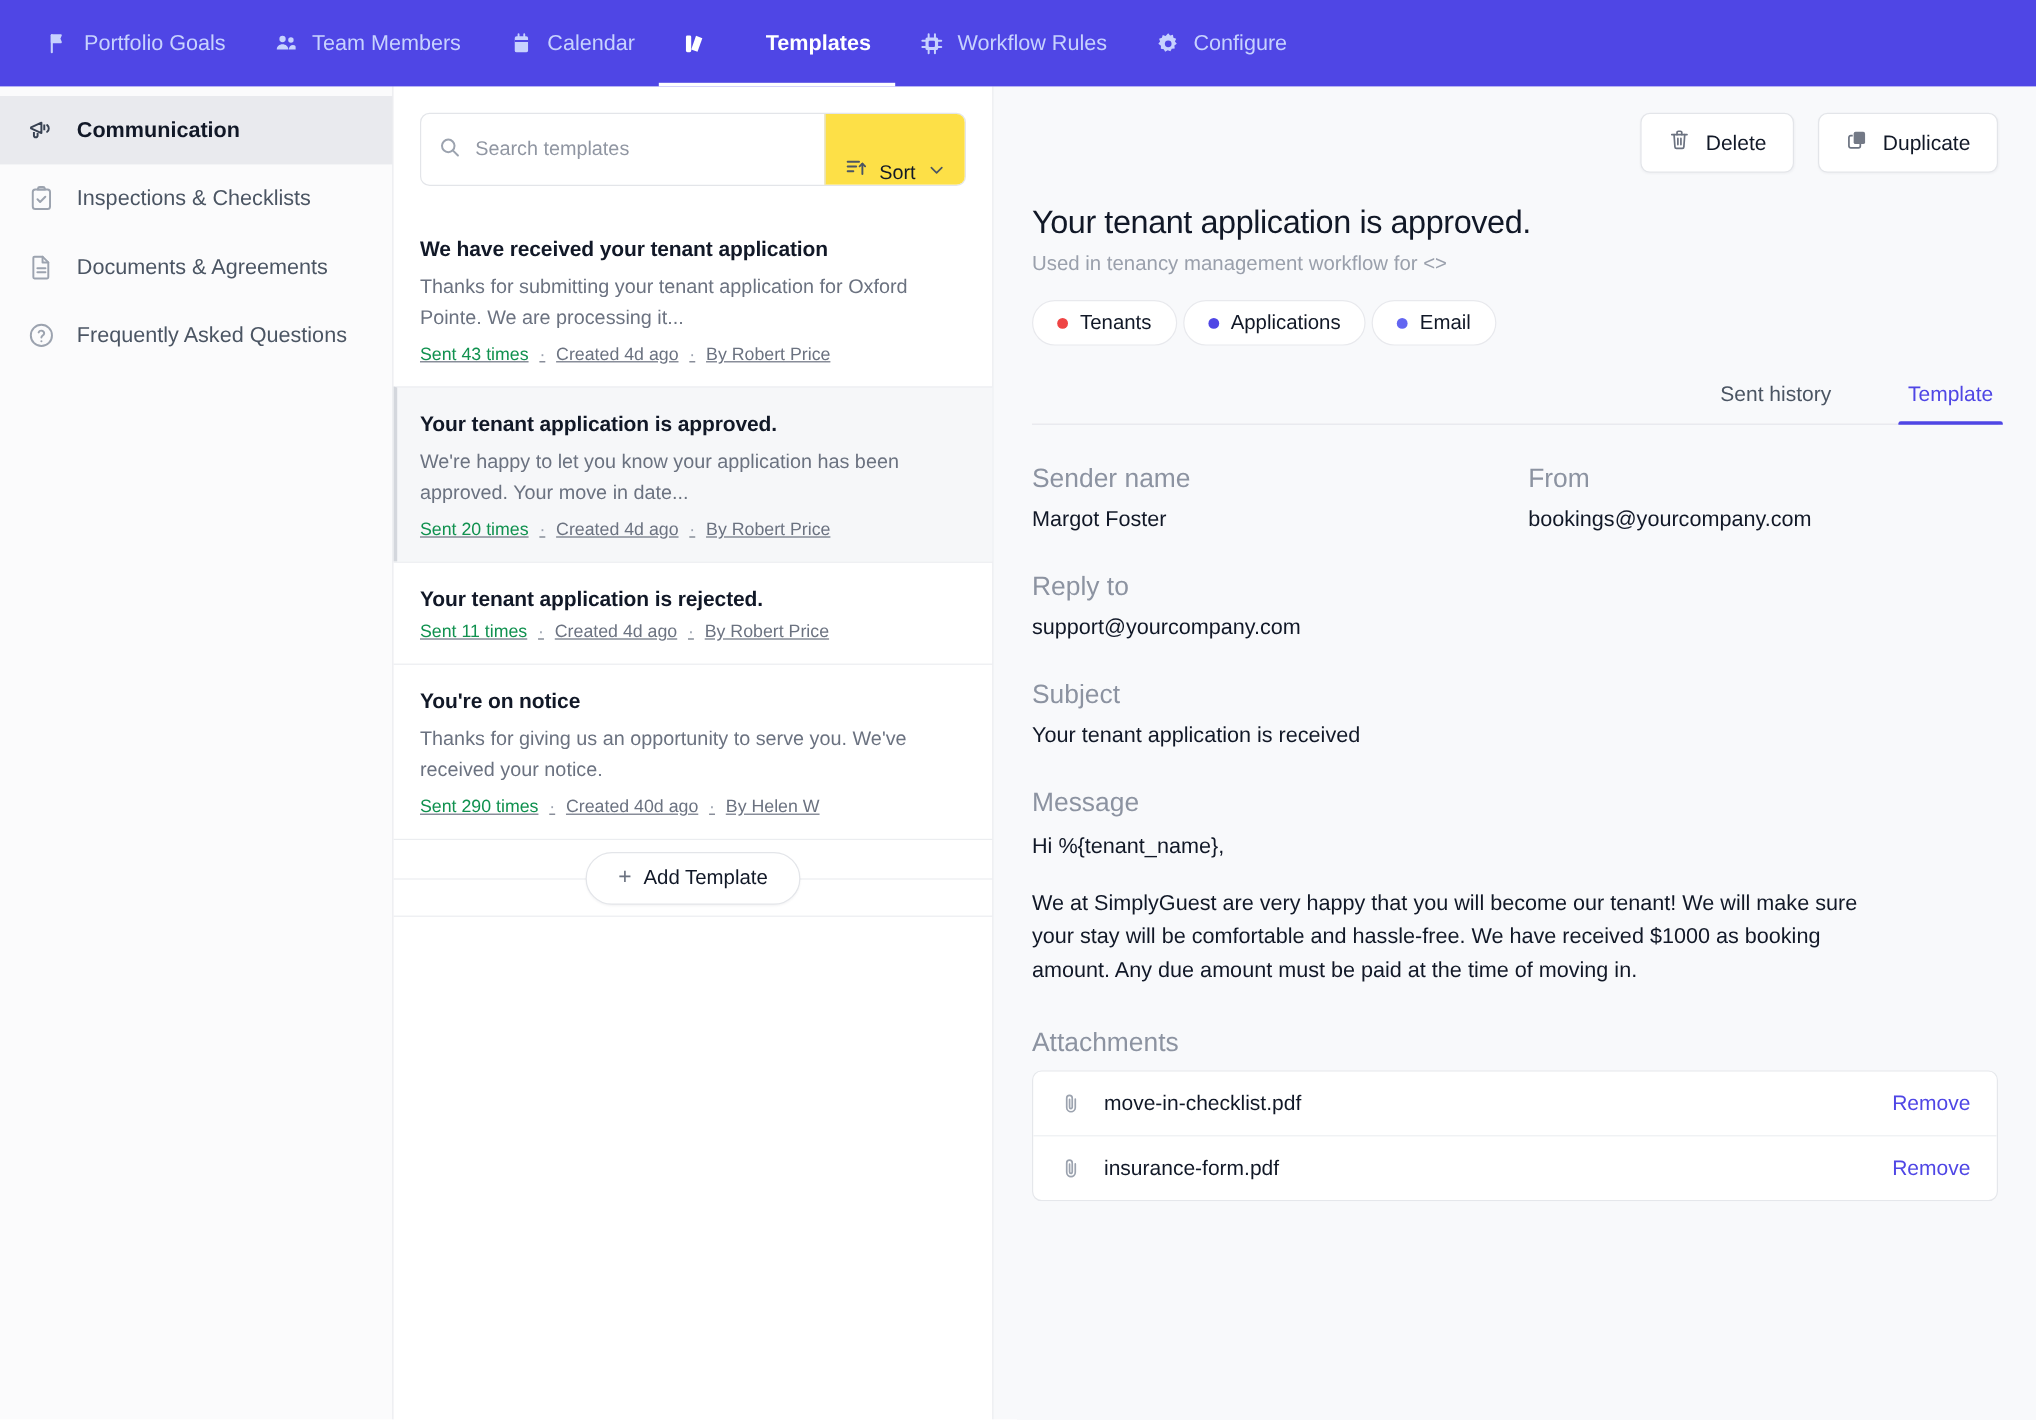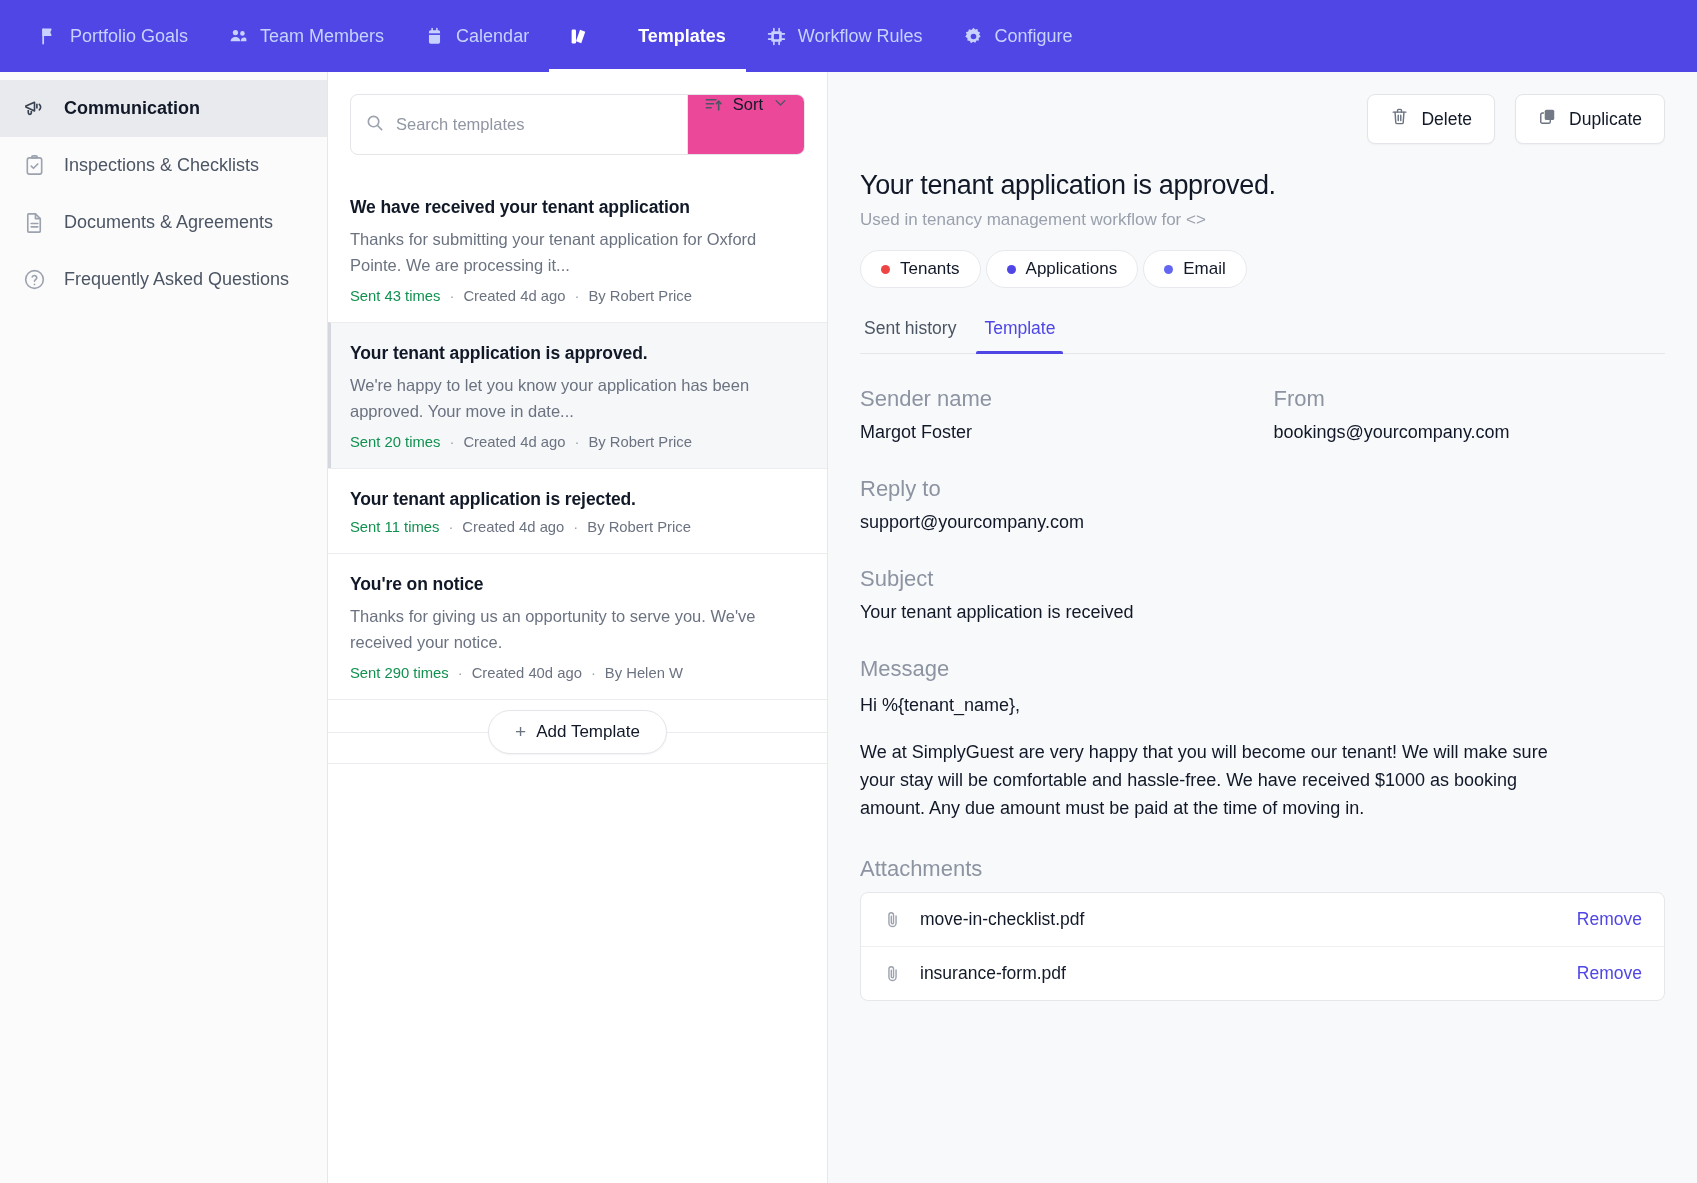--- a/index.html
+++ b/index.html
@@ -106,25 +106,25 @@
     outline: none;
     font-size: 16.5px;
     color: #111827;
     width: 100%;
     font-family: "Liberation Sans", sans-serif;
     background: transparent;
   }
   .search-input::placeholder { color: #9096A2; }
   .sortbtn {
     display: flex;
-    align-items: flex-start;
+    align-items: flex-end;
     gap: 10px;
     padding: 0 16px;
     border-left: 1px solid #E3E5E9;
-    background: #ec4899;
+    background: #fde047;
     color: #111827;
     font-size: 16.5px;
     cursor: pointer;
   }
   .sortbtn .chev { color:#4B5563; }
   .sortbtn .sorticon { color:#4B5563; }
 
   .list { margin-top: 22px; }
   .tpl-item {
     padding: 20px 22px 18px 22px;
@@ -150,20 +150,21 @@
     color: #6B7280;
     line-height: 1.55;
     margin-bottom: 10px;
   }
   .tpl-meta {
     font-size: 14.8px;
     color: #6B7280;
     display: flex;
     align-items: center;
     gap: 9px;
+    text-decoration: underline;
   }
   .tpl-meta .sent { color: #10914F; }
   .tpl-meta .dot { color: #9CA3AF; }
 
   .addrow {
     position: relative;
     height: 64px;
     display: flex;
     align-items: center;
     justify-content: center;
@@ -253,23 +254,24 @@
     border-radius: 999px;
     padding: 8px 20px;
     font-size: 17px;
     color: #111827;
     cursor: pointer;
   }
   .tdot { width: 9px; height: 9px; border-radius: 50%; flex:none; }
 
   .tabs {
     display: flex;
-    gap: 20px;
+    gap: 56px;
     margin: 30px 32px 0 32px;
     border-bottom: 1px solid #E5E7EB;
+    justify-content: flex-end;
   }
   .tab {
     padding: 0 4px 14px 4px;
     font-size: 17.5px;
     color: #4B5563;
     cursor: pointer;
     position: relative;
   }
   .tab.active { color: #4F46E5; }
   .tab.active::after {

